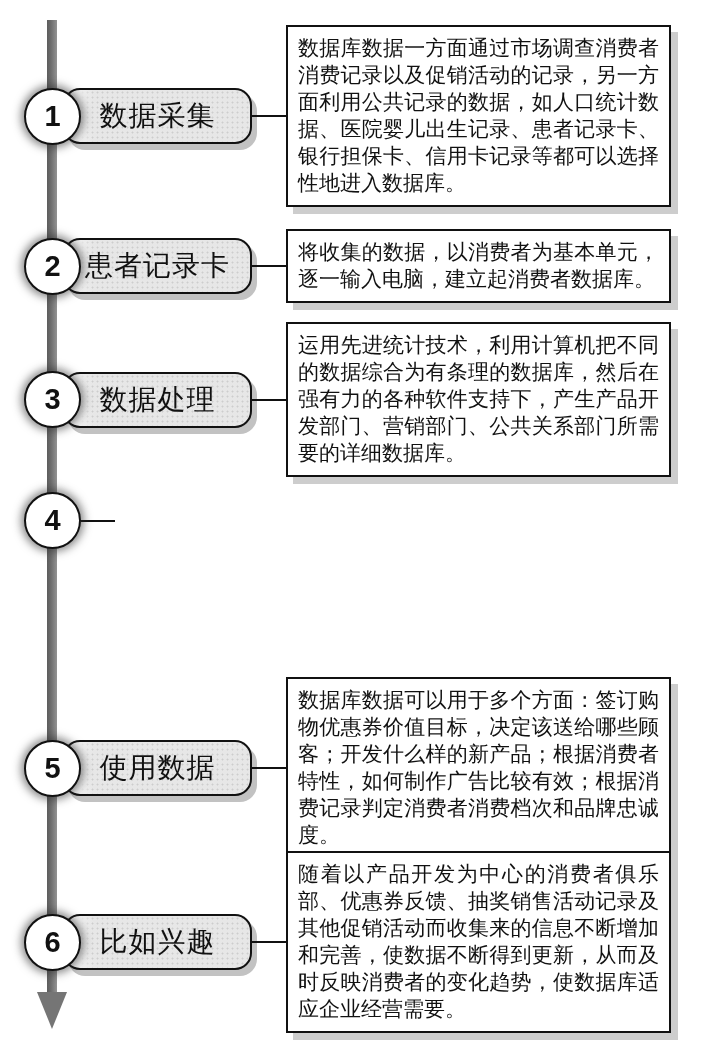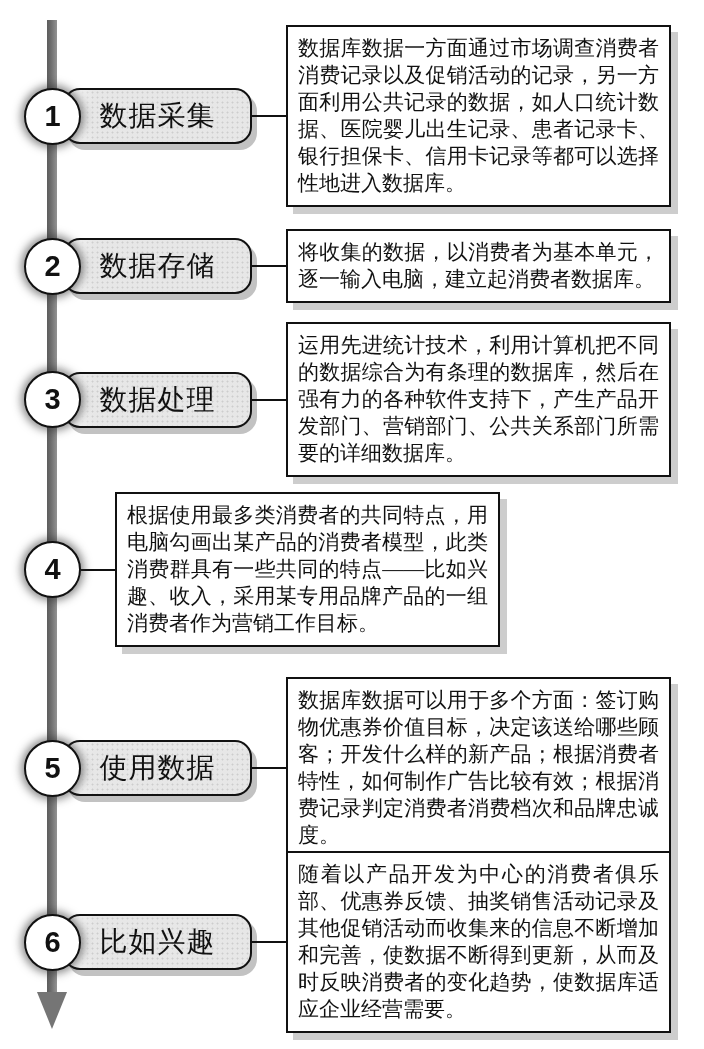--- a/index.html
+++ b/index.html
@@ -62,21 +62,21 @@
     <div class="descbox">
       <p class="desc">数据库数据一方面通过市场调查消费者消费记录以及促销活动的记录，另一方面利用公共记录的数据，如人口统计数据、医院婴儿出生记录、患者记录卡、银行担保卡、信用卡记录等都可以选择性地进入数据库。</p>
     </div>
   </div>
 
   <div class="row r2">
     <div class="circle">
       <span class="num">2</span>
     </div>
     <div class="pill">
-      <span class="pill-label">数据存储</span>
+      <span class="pill-label">患者记录卡</span>
     </div>
     <div class="connector"></div>
     <div class="descbox">
       <p class="desc">将收集的数据，以消费者为基本单元，逐一输入电脑，建立起消费者数据库。</p>
     </div>
   </div>
 
   <div class="row r3">
     <div class="circle">
       <span class="num">3</span>
@@ -88,23 +88,20 @@
     <div class="descbox">
       <p class="desc">运用先进统计技术，利用计算机把不同的数据综合为有条理的数据库，然后在强有力的各种软件支持下，产生产品开发部门、营销部门、公共关系部门所需要的详细数据库。</p>
     </div>
   </div>
 
   <div class="row r4">
     <div class="circle">
       <span class="num">4</span>
     </div>
     <div class="connector"></div>
-    <div class="descbox">
-      <p class="desc">根据使用最多类消费者的共同特点，用电脑勾画出某产品的消费者模型，此类消费群具有一些共同的特点——比如兴趣、收入，采用某专用品牌产品的一组消费者作为营销工作目标。</p>
-    </div>
   </div>
 
   <div class="row r5">
     <div class="circle">
       <span class="num">5</span>
     </div>
     <div class="pill">
       <span class="pill-label">使用数据</span>
     </div>
     <div class="connector"></div>

